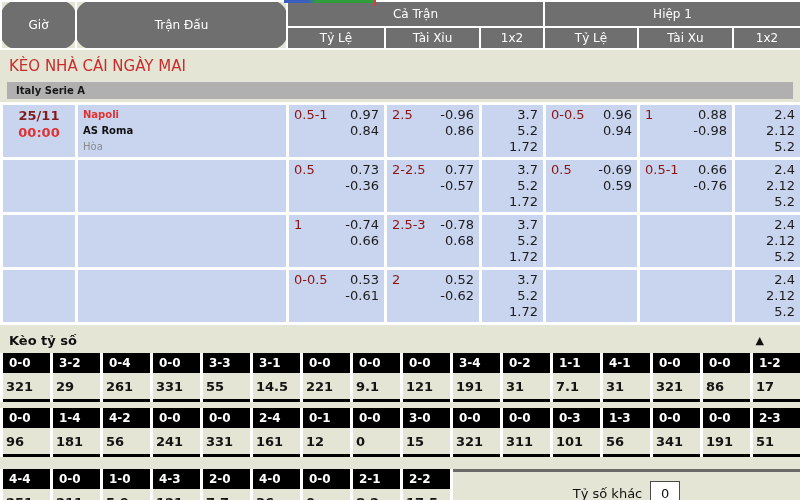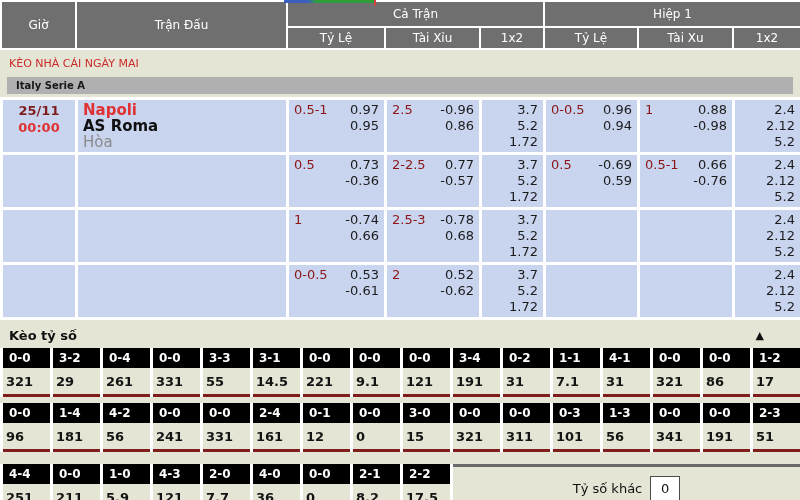--- a/index.html
+++ b/index.html
@@ -17,58 +17,58 @@
 
   
   table{border-collapse:collapse;table-layout:fixed;}
   .hdr-table{width:800px;}
   .hdr-table td{
     background:#6f6f6f;color:#fff;text-align:center;vertical-align:middle;
     font-size:12px;border:2px solid #fff;padding:0;
   }
   .hdr-table tr.r1 td{height:24px;}
   .hdr-table tr.r2 td{height:20px;}
-  .hdr-table td.span2{height:48px;}
+  .hdr-table td.span2{height:48px;border-radius:15px;}
 
   
-  .page-title{color:#cc2b2b;font-size:11px;padding:7px 9px 4px 9px;}
+  .page-title{color:#cc2b2b;font-size:15px;padding:7px 9px 4px 9px;}
   .league-bar{margin:3px 7px 3px 7px;background:#b0b0b0;color:#171717;
     font-weight:bold;font-size:10px;padding:3px 9px;}
 
   
   .odds-table{width:800px;margin-top:1px;}
   .odds-table td{background:#c9d4ef;border:3px solid #fff;vertical-align:top;padding:2px 5px;}
   .odds-table tr:nth-child(1) td{height:48px;}
   .odds-table tr:nth-child(2) td{height:42px;}
   .odds-table tr:nth-child(3) td{height:40px;}
   .odds-table tr:nth-child(4) td{height:38px;}
   .time-td{text-align:center;font-size:13px;font-weight:bold;line-height:17px;}
   .time-td .date{color:#7f1d1d;}
   .time-td .time{color:#e03232;}
-  .team-td{padding-left:8px;font-size:15px;line-height:16px;}
+  .team-td{padding-left:8px;font-size:10px;line-height:16px;}
   .team-td .home{color:#e03232;font-weight:bold;}
   .team-td .away{color:#101010;font-weight:bold;}
   .team-td .draw{color:#8a8a8a;}
   .odds-td{font-size:13px;font-weight:normal;color:#1c1c1c;}
   .odds-td .line{float:left;color:#8b1414;}
   .odds-td .vals{display:block;}
   .odds-td .v{display:block;text-align:right;line-height:16px;}
 
   
   .score-head{display:flex;justify-content:space-between;align-items:center;
     padding:8px 36px 5px 9px;font-weight:bold;font-size:13px;color:#101010;}
   .score-head .arrow{font-size:11px;cursor:pointer;}
   .score-rows{background:transparent;}
   .score-grid{display:grid;grid-template-columns:repeat(16,1fr);column-gap:3px;
     background:#fff;padding:0 0 0 3px;margin:0 0 6px 0;}
   .score-grid.last{margin-top:12px;}
   .score-col .lbl{background:#000;color:#fff;font-weight:bold;font-size:12px;
     padding:3px 0 3px 6px;height:14px;}
   .score-col .val{background:#e4e5d4;color:#141414;font-weight:bold;font-size:13px;
-    padding:6px 0 4px 3px;height:16px;border-bottom:3px solid #7f1d1d;}
+    padding:6px 0 4px 3px;height:16px;border-bottom:3px solid #000000;}
   .merged{grid-column:10/17;background:#e4e5d4;border-top:3px solid #6a6a6a;
     border-bottom:3px solid #6a6a6a;display:flex;align-items:center;justify-content:center;gap:8px;}
   .other-lbl{font-size:13px;color:#111;}
   .other-box{width:28px;height:23px;background:#fff;border:1px solid #4a4a4a;
     display:flex;align-items:center;justify-content:center;font-size:13px;color:#111;}
 </style>
 </head>
 <body>
 
 <div class="top-strip"></div>
@@ -128,21 +128,21 @@
           </td>
           <td class="team-td">
             <div class="home">Napoli</div>
             <div class="away">AS Roma</div>
             <div class="draw">Hòa</div>
           </td>
           <td class="odds-td">
             <span class="line">0.5-1</span>
             <span class="vals">
               <span class="v">0.97</span>
-              <span class="v">0.95</span>
+              <span class="v">0.84</span>
             </span>
           </td>
           <td class="odds-td">
             <span class="line">2.5</span>
             <span class="vals">
               <span class="v">-0.96</span>
               <span class="v">0.86</span>
             </span>
           </td>
           <td class="odds-td">

